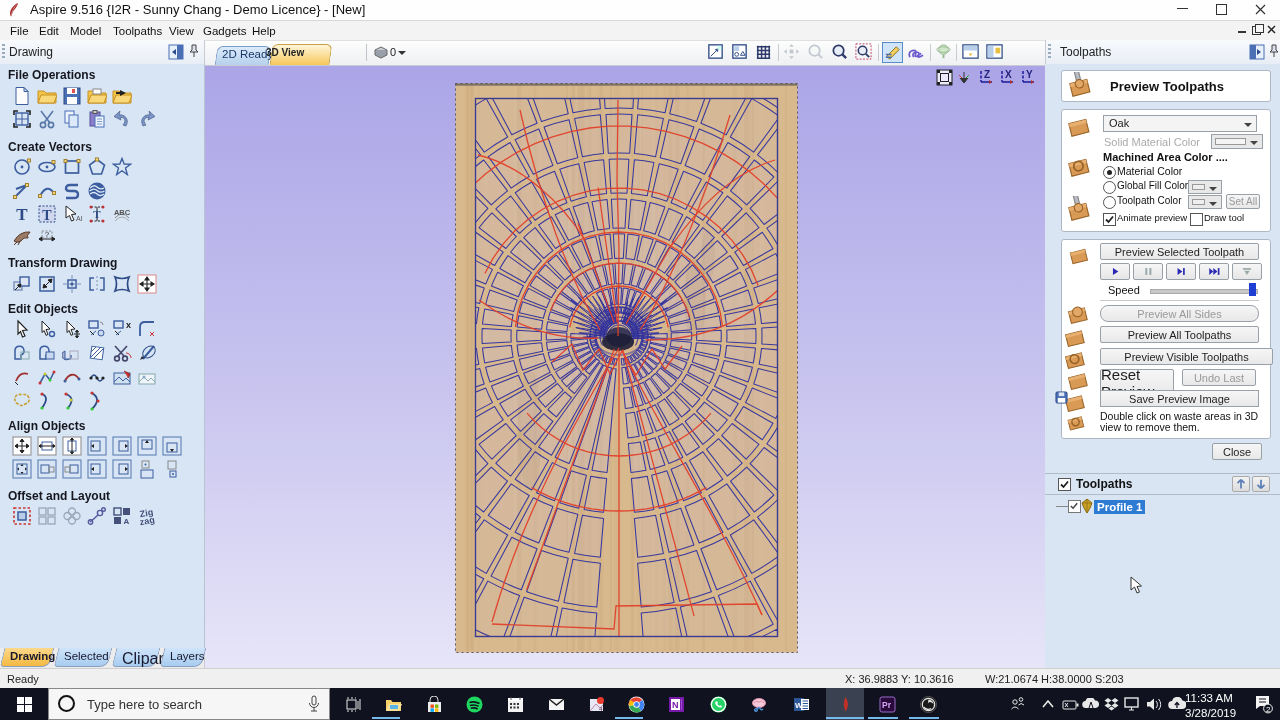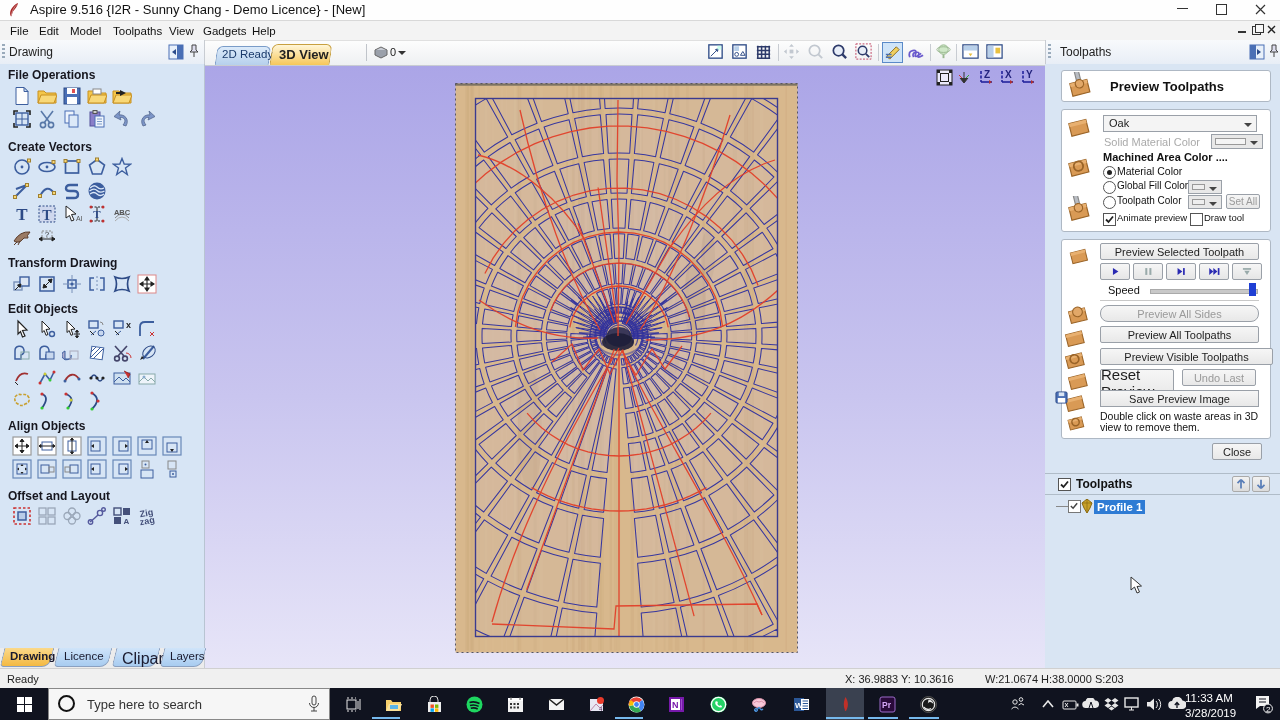--- a/index.html
+++ b/index.html
@@ -516,21 +516,21 @@
       <rect x="1" y="1" width="6" height="14" fill="#4a6fb5"></rect>
       <path d="M12,8 l-4,-3 v6 Z" fill="#2a4a8a"></path>
     </svg>
 <svg style="position:absolute;left:1268px;top:44px" width="12" height="14" viewBox="0 0 12 14">
       <path d="M4,1 h4 v5 l2,2 H2 l2,-2 Z" fill="#dde" stroke="#444"></path>
       <line x1="6" y1="8" x2="6" y2="13" stroke="#444"></line>
     </svg>
 <div style="position:absolute;left:216px;top:46px;width:52px;height:18px;background:linear-gradient(#dcebfa,#b6d0ec);border:1px solid #7a9cc8;border-bottom:none;border-radius:6px 6px 0 0;transform:skewX(-8deg);"></div>
 <div style="position:absolute;left:222px;top:48px;font-size:11.5px;color:#1a3a6a">2D Ready</div>
 <div style="position:absolute;left:271px;top:44px;width:58px;height:20px;background:linear-gradient(#fff6d8,#f6c75a);border:1px solid #c8a040;border-bottom:none;border-radius:6px 6px 0 0;transform:skewX(-8deg);"></div>
-<div style="position:absolute;left:279px;top:47px;font-size:13px;font-weight:bold;color:#222">3D View</div>
+<div style="position:absolute;left:266px;top:47px;font-size:10px;font-weight:bold;color:#222">3D View</div>
 <div style="position:absolute;left:366px;top:44px;width:1px;height:17px;background:#c0c4ca"></div>
 <svg style="position:absolute;left:374px;top:46px" width="14" height="13" viewBox="0 0 14 13">
       <path d="M7,1 L13,4 L7,7 L1,4 Z" fill="#c8ccd4" stroke="#666"></path>
       <path d="M1,4 V9 L7,12 L13,9 V4" fill="#9aa0aa" stroke="#666"></path>
     </svg>
 <div style="position:absolute;left:390px;top:46px;font-size:11px;color:#222">0</div>
 <div style="position:absolute;left:398px;top:51px;width:0;height:0;border:4px solid transparent;border-top-color:#333"></div>
 <div style="position:absolute;left:706px;top:42px;width:21px;height:21px"><svg width="19" height="19" viewBox="0 0 20 20">
         <rect x="3" y="3" width="14" height="14" fill="#fff" stroke="#2d4a86" stroke-width="1.4"></rect>
         <path d="M5,15 L13,7 M13,7 l-3,1 2,2 Z" stroke="#2d4a86" fill="#2d4a86"></path>
@@ -1166,21 +1166,21 @@
       <path d="M6,0 L6,14 M1,4 L11,4" stroke="#8a6a10" stroke-width="0.7"></path>
     </svg>
 <div style="position:absolute;left:1094px;top:500px;background:#2e7bd4;color:#fff;font-size:11.5px;font-weight:bold;padding:0 3px;height:14px;line-height:14px">Profile 1</div>
 <svg style="position:absolute;left:1130px;top:576px" width="13" height="19" viewBox="0 0 13 19">
       <path d="M1,1 L1,14 L4.5,11 L7,17 L9.5,16 L7,10.5 L11.5,10 Z" fill="#fff" stroke="#333"></path>
     </svg>
 <div style="position:absolute;left:0;top:648px;width:204px;height:20px;background:#ececec;border-right:1px solid #c8ccd2"></div>
 <div style="position:absolute;left:2px;top:648px;width:50px;height:19px;background:linear-gradient(#fbd98a,#f4b942);border:1px solid #8aa0c0;border-top:none;border-radius:0 0 8px 4px;transform:skewX(-14deg);box-sizing:border-box"></div>
 <div style="position:absolute;left:10px;top:650px;font-size:11.5px;color:#1a1a2e;font-weight:bold;">Drawing</div>
 <div style="position:absolute;left:56px;top:648px;width:54px;height:19px;background:linear-gradient(#cfe4fa,#a8ccf0);border:1px solid #8aa0c0;border-top:none;border-radius:0 0 8px 4px;transform:skewX(-14deg);box-sizing:border-box"></div>
-<div style="position:absolute;left:64px;top:650px;font-size:11.5px;color:#1a1a2e;">Licence</div>
+<div style="position:absolute;left:64px;top:650px;font-size:11.5px;color:#1a1a2e;">Selected</div>
 <div style="position:absolute;left:114px;top:648px;width:44px;height:19px;background:linear-gradient(#cfe4fa,#a8ccf0);border:1px solid #8aa0c0;border-top:none;border-radius:0 0 8px 4px;transform:skewX(-14deg);box-sizing:border-box"></div>
 <div style="position:absolute;left:122px;top:650px;font-size:16px;color:#1a1a2e;">Clipart</div>
 <div style="position:absolute;left:162px;top:648px;width:42px;height:19px;background:linear-gradient(#cfe4fa,#a8ccf0);border:1px solid #8aa0c0;border-top:none;border-radius:0 0 8px 4px;transform:skewX(-14deg);box-sizing:border-box"></div>
 <div style="position:absolute;left:170px;top:650px;font-size:11.5px;color:#1a1a2e;">Layers</div>
 <div style="position:absolute;left:0;top:668px;width:1280px;height:20px;background:#f0f0f0;border-top:1px solid #d0d0d0"></div>
 <div style="position:absolute;left:7px;top:673px;font-size:11px;color:#222">Ready</div>
 <div style="position:absolute;left:845px;top:673px;font-size:11px;color:#222">X: 36.9883 Y: 10.3616</div>
 <div style="position:absolute;left:985px;top:673px;font-size:11px;color:#222">W:21.0674 H:38.0000 S:203</div>
 <div style="position:absolute;left:0;top:688px;width:1280px;height:32px;background:#10131f"></div>
     <svg style="position:absolute;left:17px;top:697px" width="15" height="15" viewBox="0 0 15 15">

